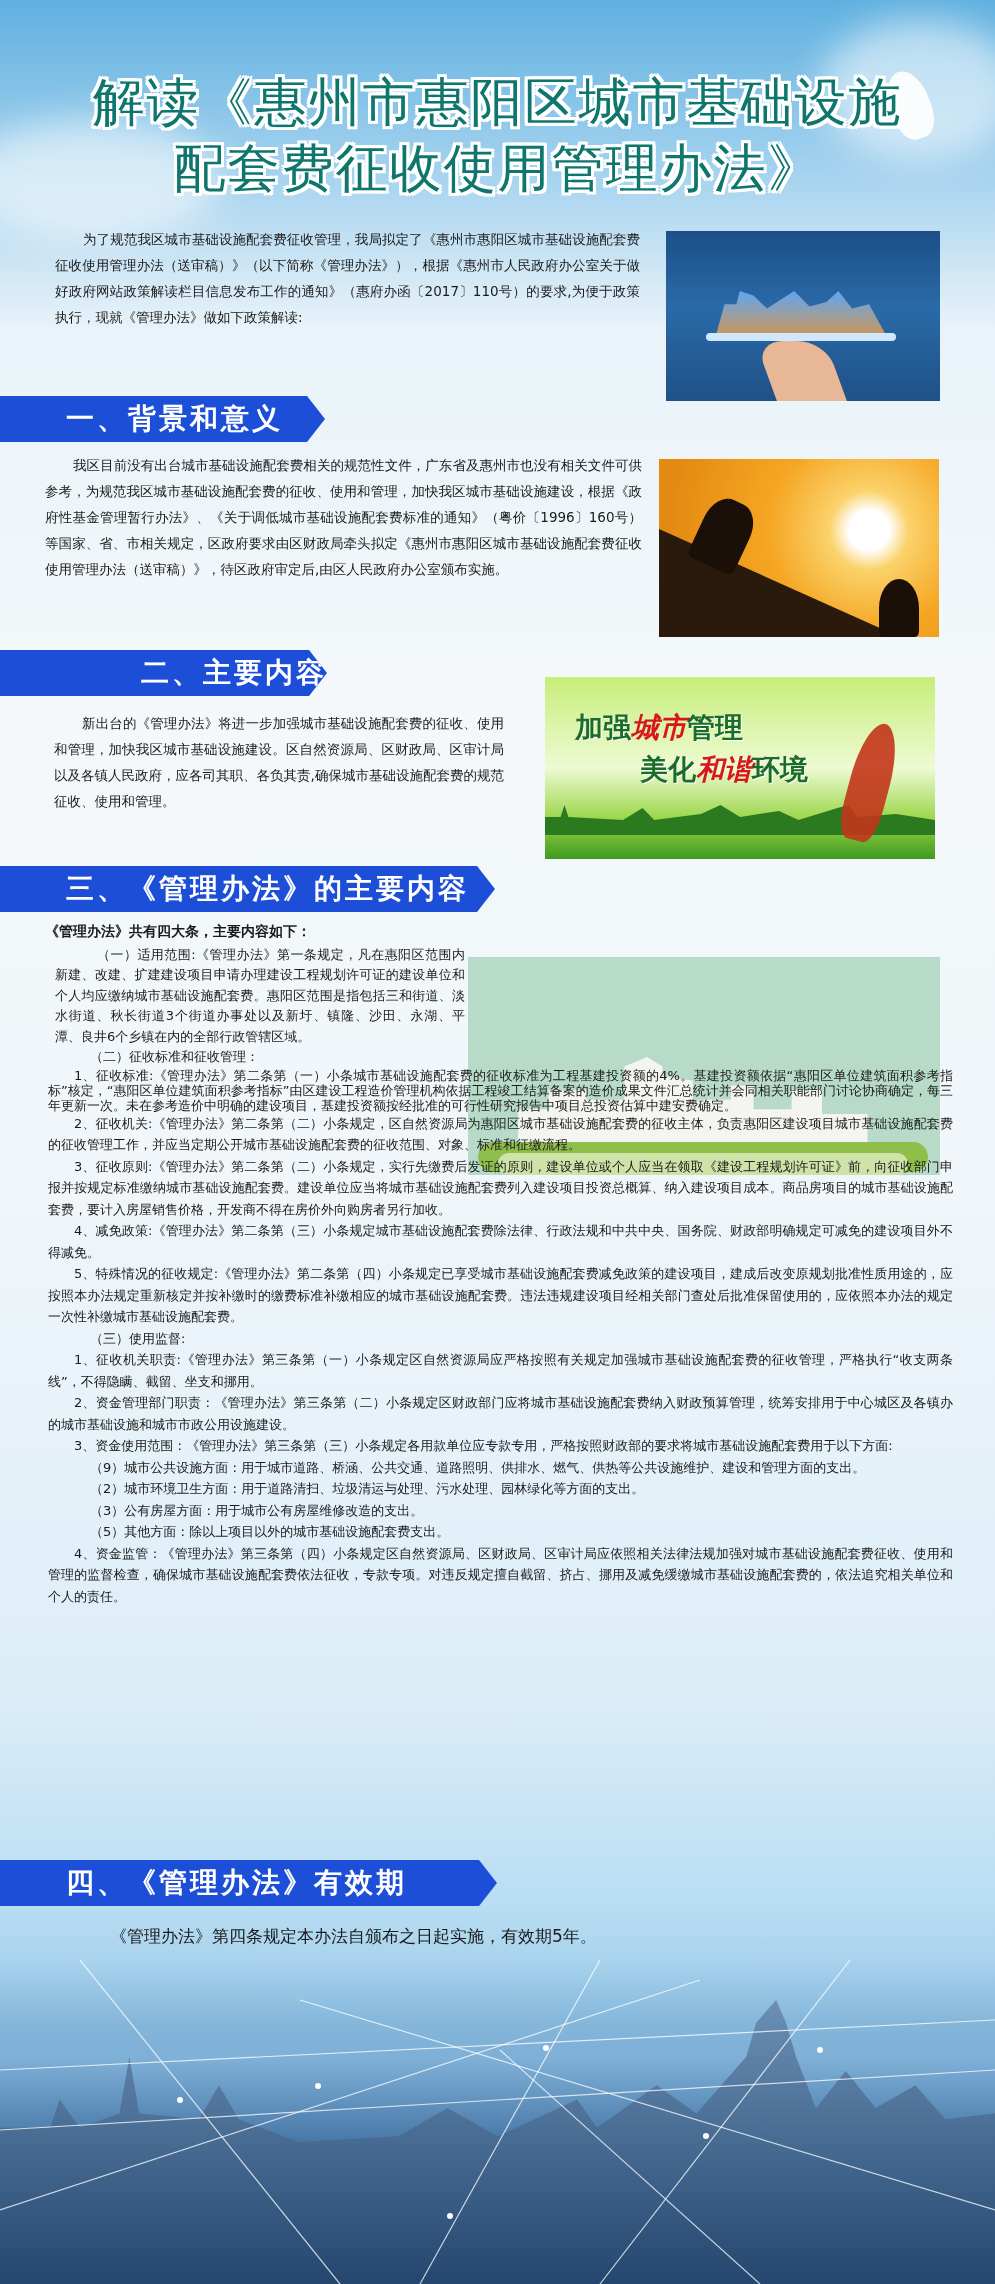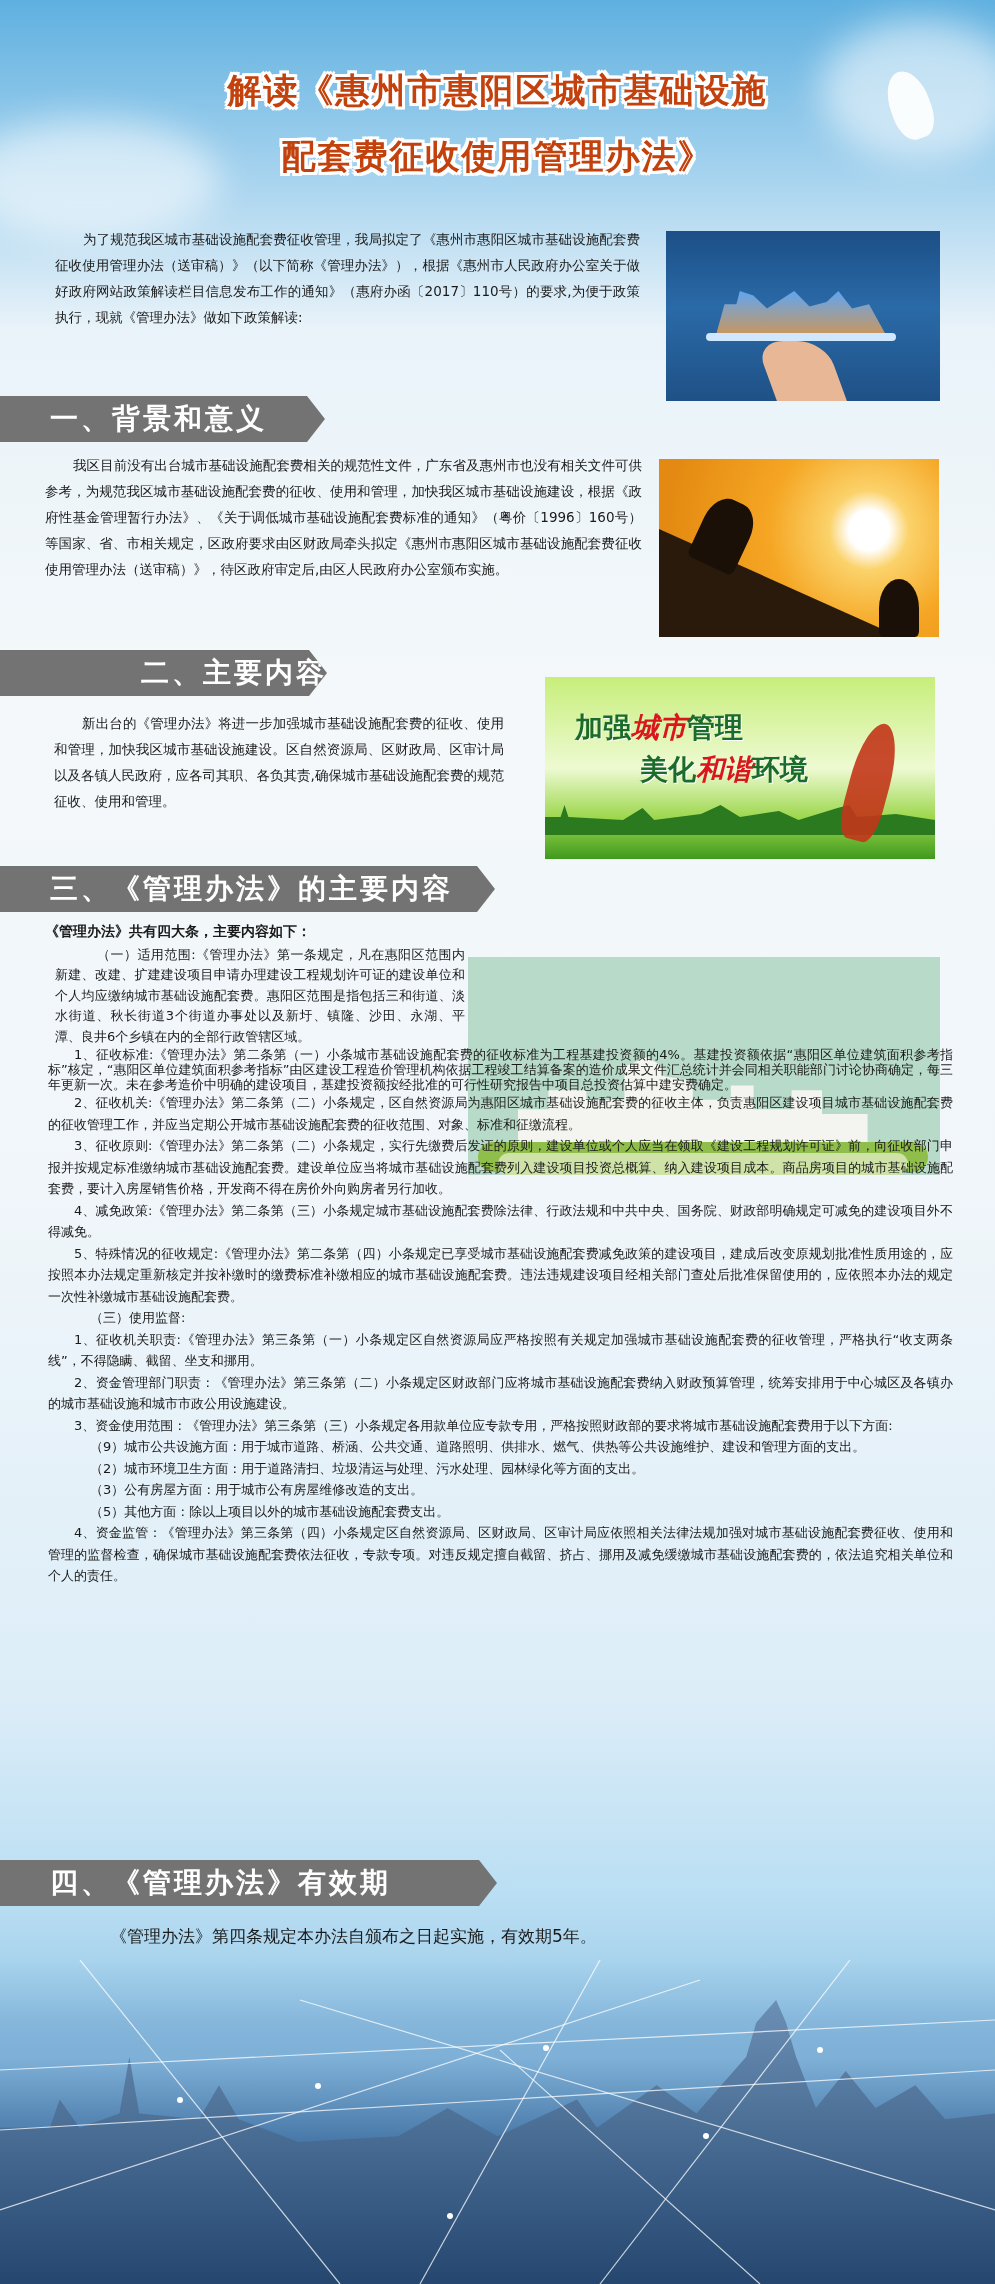--- a/index.html
+++ b/index.html
@@ -1,26 +1,26 @@
 <!DOCTYPE html>
 <html><head>
 <meta charset="utf-8">
 <style>
   html,body{margin:0;padding:0;}
   body{width:995px;height:2284px;position:relative;overflow:hidden;
     font-family:"DejaVu Sans","Liberation Sans",sans-serif;color:#1a1a1a;
     background:linear-gradient(180deg,#5fb0e0 0px,#a8d4ef 180px,#e9f3f9 330px,#f4f8fa 700px,#f0f6fa 1200px,#dcedf8 1700px,#b9def3 1900px,#9fcde9 2000px,#4d7fb0 2150px,#233f63 2284px);}
   .sky-cloud{position:absolute;border-radius:50%;background:rgba(255,255,255,0.55);filter:blur(18px);}
-  .title{position:absolute;left:0;width:995px;text-align:center;font-weight:bold;color:#c2410c;
-    font-size:34px;letter-spacing:2px;
+  .title{position:absolute;left:0;width:995px;text-align:center;font-weight:normal;color:#0f766e;
+    font-size:52px;letter-spacing:2px;
     text-shadow:-3px -3px 0 #fff,3px -3px 0 #fff,-3px 3px 0 #fff,3px 3px 0 #fff,0 3px 0 #fff,0 -3px 0 #fff,3px 0 0 #fff,-3px 0 0 #fff;}
   .p{position:absolute;font-size:13.5px;line-height:26px;text-align:justify;}
   .p .indent{display:inline-block;width:28px;}
-  .banner{position:absolute;left:0;height:46px;background:#737373;color:#fff;font-weight:bold;
-    font-size:28px;line-height:46px;padding-left:50px;box-sizing:border-box;letter-spacing:3px;
+  .banner{position:absolute;left:0;height:46px;background:#1d4ed8;color:#fff;font-weight:bold;
+    font-size:28px;line-height:46px;padding-left:66px;box-sizing:border-box;letter-spacing:3px;
     clip-path:polygon(0 0,calc(100% - 18px) 0,100% 50%,calc(100% - 18px) 100%,0 100%);}
   .img{position:absolute;overflow:hidden;}
   .dense{position:absolute;left:48px;width:905px;font-size:13px;line-height:21.5px;}
   .dense div{text-align:justify;}
   .ind1{text-indent:26px;}
   .ind2{text-indent:42px;}
   .narrow{width:410px;}
 </style>
 </head>
 <body>
@@ -69,20 +69,21 @@
 <div class="banner" style="top:866px;width:495px;">三、《管理办法》的主要内容</div>
 <div class="img" style="left:468px;top:957px;width:472px;height:218px;background:#b8dac8;">
   <div style="position:absolute;left:50px;top:100px;width:380px;height:95px;background:#f4f4f0;clip-path:polygon(0 100%,0 55%,8% 55%,8% 35%,18% 35%,18% 45%,28% 45%,28% 10%,34% 0,38% 10%,38% 20%,46% 25%,46% 45%,56% 45%,56% 30%,62% 30%,62% 55%,72% 55%,72% 35%,80% 35%,80% 60%,92% 60%,92% 100%);"></div>
   <div style="position:absolute;left:10px;top:185px;width:450px;height:30px;background:#8fbe4a;border-radius:15px;"></div>
   <div style="position:absolute;left:30px;top:196px;width:410px;height:22px;background:#cfe3a8;border-radius:11px;"></div>
 </div>
 
 <div class="dense" style="top:921px;">
   <div style="font-weight:bold;font-size:14px;margin-bottom:2px;margin-left:-3px;">《管理办法》共有四大条，主要内容如下：</div>
   <div class="narrow ind2" style="margin-left:7px;line-height:20.5px;">（一）适用范围:《管理办法》第一条规定，凡在惠阳区范围内新建、改建、扩建建设项目申请办理建设工程规划许可证的建设单位和个人均应缴纳城市基础设施配套费。惠阳区范围是指包括三和街道、淡水街道、秋长街道3个街道办事处以及新圩、镇隆、沙田、永湖、平潭、良井6个乡镇在内的全部行政管辖区域。</div>
+  <div class="ind2" style="line-height:20.5px;">（二）征收标准和征收管理：</div>
   <div class="ind1" style="line-height:15px;padding-right:0;">1、征收标准:《管理办法》第二条第（一）小条城市基础设施配套费的征收标准为工程基建投资额的4%。基建投资额依据“惠阳区单位建筑面积参考指标”核定，“惠阳区单位建筑面积参考指标”由区建设工程造价管理机构依据工程竣工结算备案的造价成果文件汇总统计并会同相关职能部门讨论协商确定，每三年更新一次。未在参考造价中明确的建设项目，基建投资额按经批准的可行性研究报告中项目总投资估算中建安费确定。</div>
   <div class="ind1">2、征收机关:《管理办法》第二条第（二）小条规定，区自然资源局为惠阳区城市基础设施配套费的征收主体，负责惠阳区建设项目城市基础设施配套费的征收管理工作，并应当定期公开城市基础设施配套费的征收范围、对象、标准和征缴流程。</div>
   <div class="ind1">3、征收原则:《管理办法》第二条第（二）小条规定，实行先缴费后发证的原则，建设单位或个人应当在领取《建设工程规划许可证》前，向征收部门申报并按规定标准缴纳城市基础设施配套费。建设单位应当将城市基础设施配套费列入建设项目投资总概算、纳入建设项目成本。商品房项目的城市基础设施配套费，要计入房屋销售价格，开发商不得在房价外向购房者另行加收。</div>
   <div class="ind1">4、减免政策:《管理办法》第二条第（三）小条规定城市基础设施配套费除法律、行政法规和中共中央、国务院、财政部明确规定可减免的建设项目外不得减免。</div>
   <div class="ind1">5、特殊情况的征收规定:《管理办法》第二条第（四）小条规定已享受城市基础设施配套费减免政策的建设项目，建成后改变原规划批准性质用途的，应按照本办法规定重新核定并按补缴时的缴费标准补缴相应的城市基础设施配套费。违法违规建设项目经相关部门查处后批准保留使用的，应依照本办法的规定一次性补缴城市基础设施配套费。</div>
   <div class="ind2">（三）使用监督:</div>
   <div class="ind1">1、征收机关职责:《管理办法》第三条第（一）小条规定区自然资源局应严格按照有关规定加强城市基础设施配套费的征收管理，严格执行“收支两条线”，不得隐瞒、截留、坐支和挪用。</div>
   <div class="ind1">2、资金管理部门职责：《管理办法》第三条第（二）小条规定区财政部门应将城市基础设施配套费纳入财政预算管理，统筹安排用于中心城区及各镇办的城市基础设施和城市市政公用设施建设。</div>
   <div class="ind1">3、资金使用范围：《管理办法》第三条第（三）小条规定各用款单位应专款专用，严格按照财政部的要求将城市基础设施配套费用于以下方面:</div>
   <div class="ind2">（9）城市公共设施方面：用于城市道路、桥涵、公共交通、道路照明、供排水、燃气、供热等公共设施维护、建设和管理方面的支出。</div>

